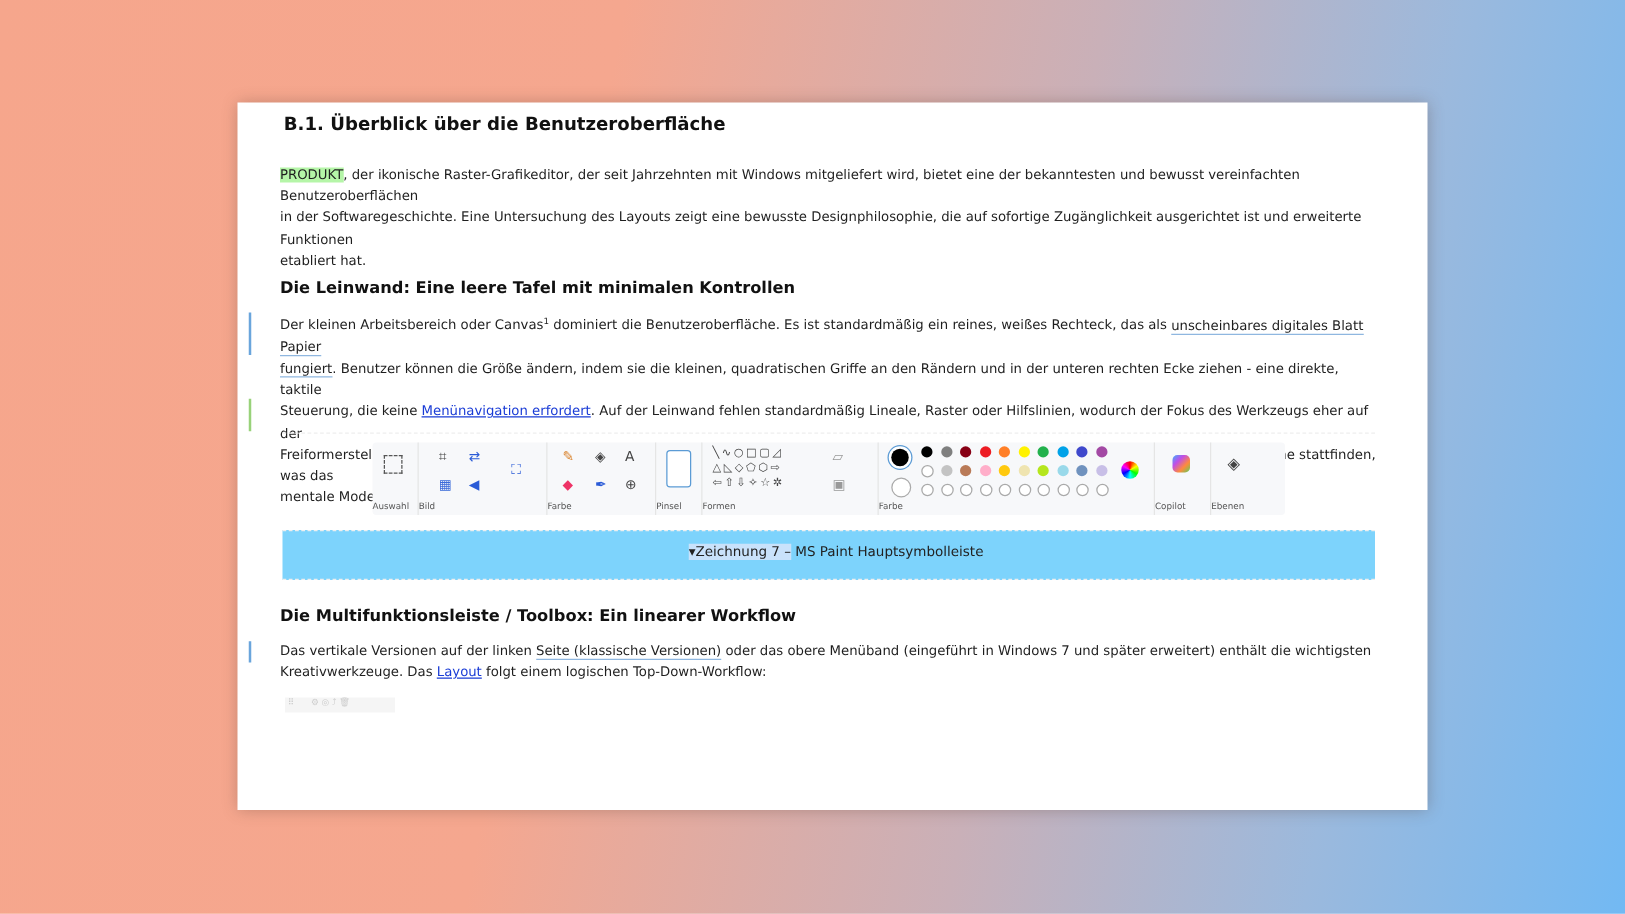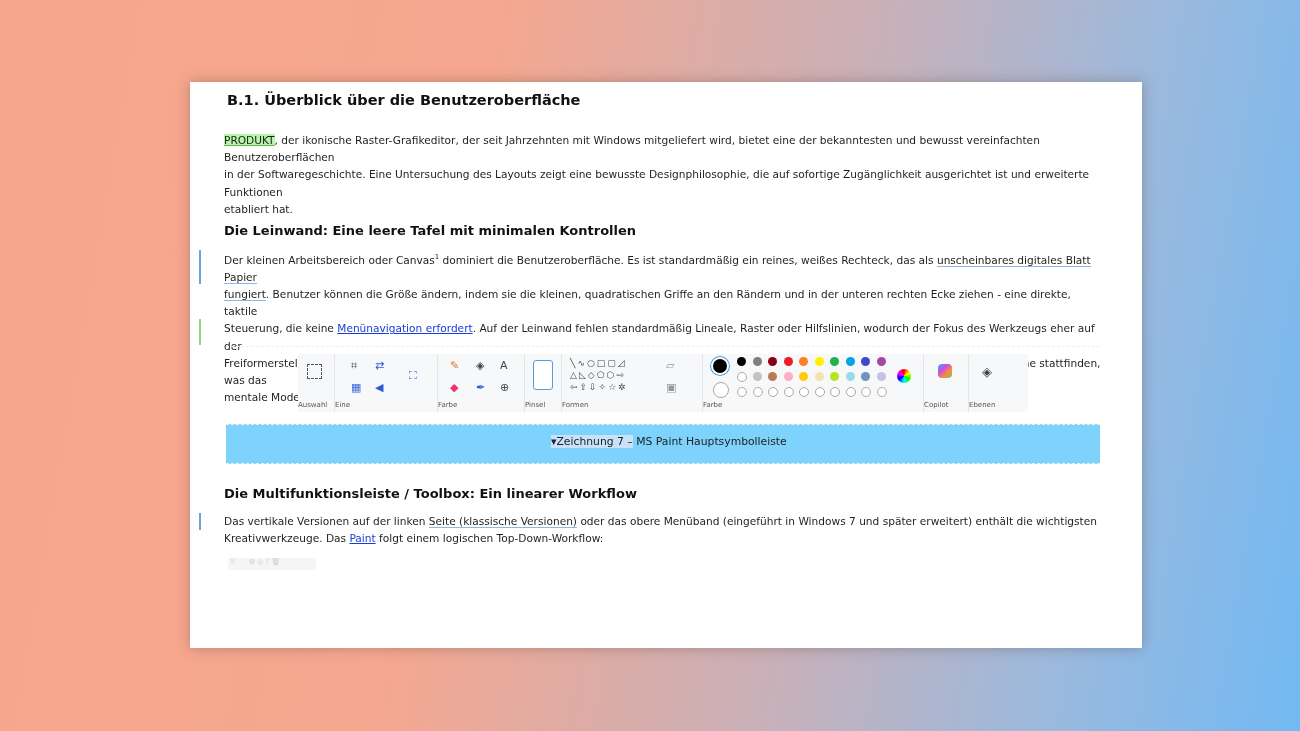--- a/index.html
+++ b/index.html
@@ -9,21 +9,21 @@
     font-family:"DejaVu Sans","Liberation Sans",sans-serif;
   }
   .page{
     position:absolute;left:190px;top:82px;width:952px;height:566px;
     background:#fff;box-shadow:0 0 12px rgba(90,60,50,.35);
     overflow:hidden;
   }
   h1{position:absolute;left:37px;top:10px;margin:0;font-size:14.5px;font-weight:bold;color:#111;white-space:nowrap;}
   h2{position:absolute;left:34px;margin:0;font-size:13px;font-weight:bold;color:#111;white-space:nowrap;}
   .para{position:absolute;left:34px;width:880px;font-size:10.6px;line-height:17.2px;color:#1e1e1e;}
-  .hl-green{background:#b5f5a8;text-decoration:underline;text-decoration-color:#6ab04c;}
+  .hl-green{background:#b5f5a8;text-decoration-color:#6ab04c;}
   .u-blue{border-bottom:1px solid #8fb7e0;}
   .u-green{border-bottom:1px solid #9ad27e;}
   .link{color:#1a3cd6;text-decoration:underline;}
   .sup{font-size:7px;vertical-align:super;}
   .change-bar{position:absolute;left:9px;width:2px;}
   .bar-blue{background:#6aa5dc;}
   .bar-green{background:#98d27a;}
   
   .figure{position:absolute;left:36px;top:264px;width:874px;height:117px;border-top:1px dashed #eee;}
   .toolbar{position:absolute;left:72px;top:7px;width:730px;height:58px;background:#f7f8fa;border-radius:3px;display:flex;}
@@ -73,21 +73,21 @@
       <div class="grp" style="width:36px;">
         <div class="ic" style="left:9px;top:10px;width:13px;height:13px;border:1px dashed #555;"></div>
         <span class="grp-label">Auswahl</span>
       </div>
       <div class="grp" style="width:102px;">
         <span class="ic" style="left:16px;top:6px;">⌗</span>
         <span class="ic" style="left:40px;top:6px;color:#2a5bd7;">⇄</span>
         <span class="ic" style="left:16px;top:28px;color:#3a6ad9;">▦</span>
         <span class="ic" style="left:40px;top:28px;color:#2a5bd7;">◀</span>
         <span class="ic" style="left:74px;top:16px;color:#2a5bd7;">⛶</span>
-        <span class="grp-label">Eine</span>
+        <span class="grp-label">Bild</span>
       </div>
       <div class="grp" style="width:86px;">
         <span class="ic" style="left:12px;top:6px;color:#d9822b;">✎</span>
         <span class="ic" style="left:38px;top:6px;">◈</span>
         <span class="ic" style="left:62px;top:6px;">A</span>
         <span class="ic" style="left:12px;top:28px;color:#e36;">◆</span>
         <span class="ic" style="left:38px;top:28px;color:#2a5bd7;">✒</span>
         <span class="ic" style="left:62px;top:28px;">⊕</span>
         <span class="grp-label">Farbe</span>
       </div>
@@ -156,17 +156,17 @@
       <div class="caption"><span class="sel">▾Zeichnung 7 –</span><span> MS Paint Hauptsymbolleiste</span></div>
     </div>
   </div>
 
   <h2 style="top:404px;">Die Multifunktionsleiste / Toolbox: Ein linearer Workflow</h2>
 
   <div class="change-bar bar-blue" style="top:431px;height:17px;"></div>
 
   <div class="para" style="top:431px;">
     <div><span>Das vertikale Versionen auf der linken </span><span class="u-blue">Seite (klassische Versionen)</span><span> oder das obere Menüband (eingeführt in Windows 7 und später erweitert) enthält die wichtigsten</span></div>
-    <div><span>Kreativwerkzeuge. Das </span><span class="link">Paint</span><span> folgt einem logischen Top-Down-Workflow:</span></div>
+    <div><span>Kreativwerkzeuge. Das </span><span class="link">Layout</span><span> folgt einem logischen Top-Down-Workflow:</span></div>
   </div>
 
   <div class="block-toolbar">&nbsp;⠿ &nbsp;&nbsp;&nbsp;&nbsp;&nbsp;⚙ ◎ ⤴ 🗑</div>
 </div>
 
 </body></html>

